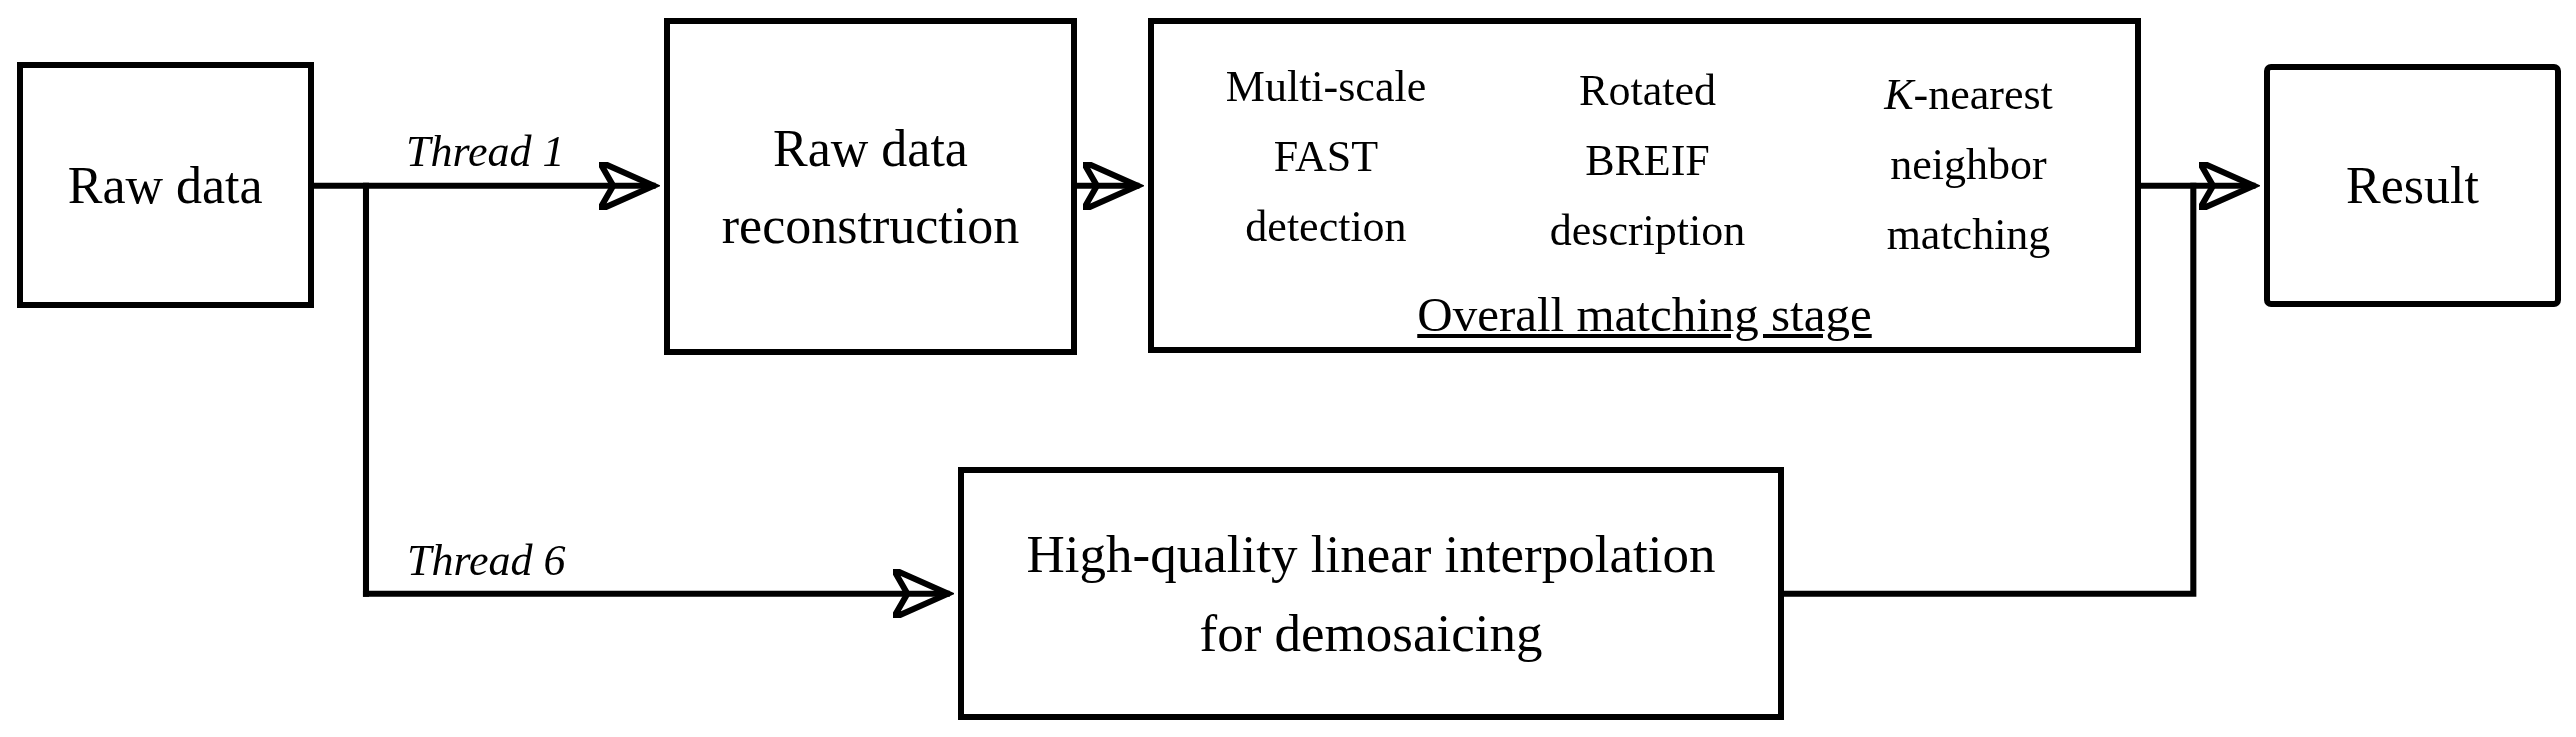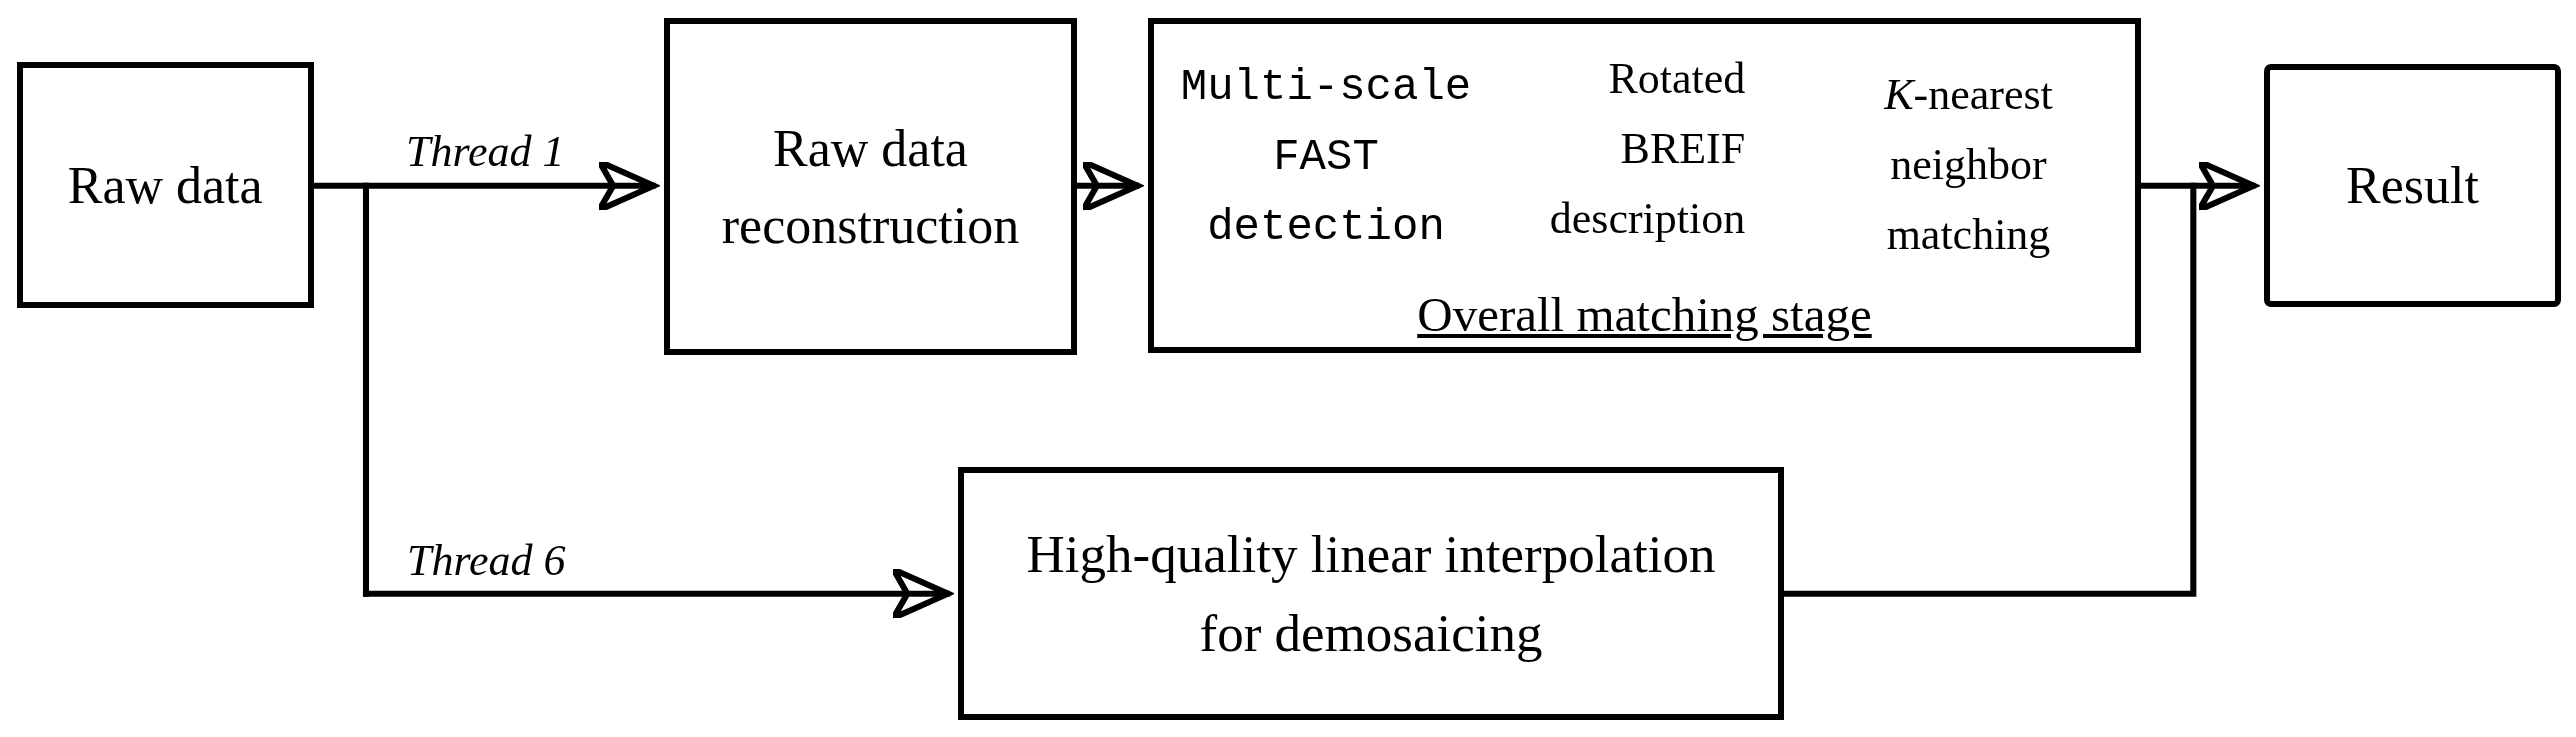--- a/index.html
+++ b/index.html
@@ -55,22 +55,22 @@
   .substage {
     position: absolute;
     display: flex;
     align-items: center;
     justify-content: center;
     text-align: center;
     white-space: pre-line;
     font-size: 44px;
     line-height: 70px;
   }
-  #substage-fast  { left: 1178px; top: 44px; width: 296px; height: 226px; font-family: Liberation Mono, monospace; }
-  #substage-breif { left: 1502px; top: 36px; width: 291px; height: 226px; text-align: right; }
+  #substage-fast  { left: 1178px; top: 44px; width: 296px; height: 226px; }
+  #substage-breif { left: 1502px; top: 48px; width: 291px; height: 226px; }
   #substage-knn   { left: 1820px; top: 44px; width: 297px; height: 226px; align-items: flex-end; }
   .italic-prefix { font-style: italic; }
 
   .overall-caption {
     position: absolute;
     left: 1148px;
     top: 287px;
     width: 993px;
     text-align: center;
     font-size: 49px;

